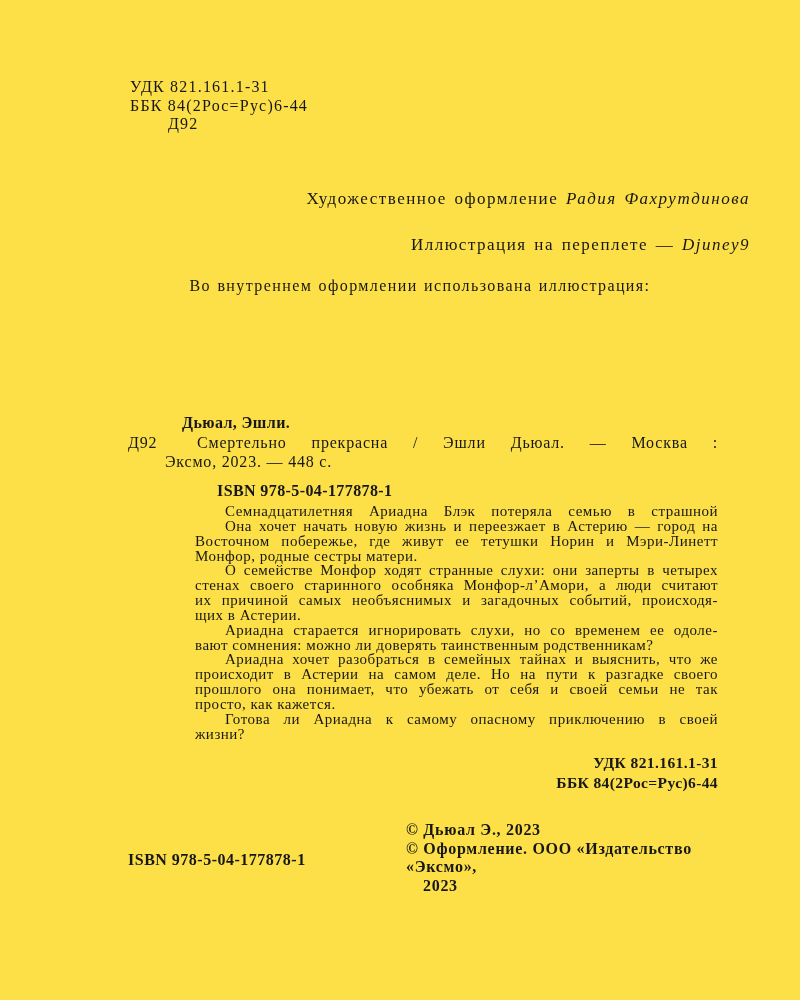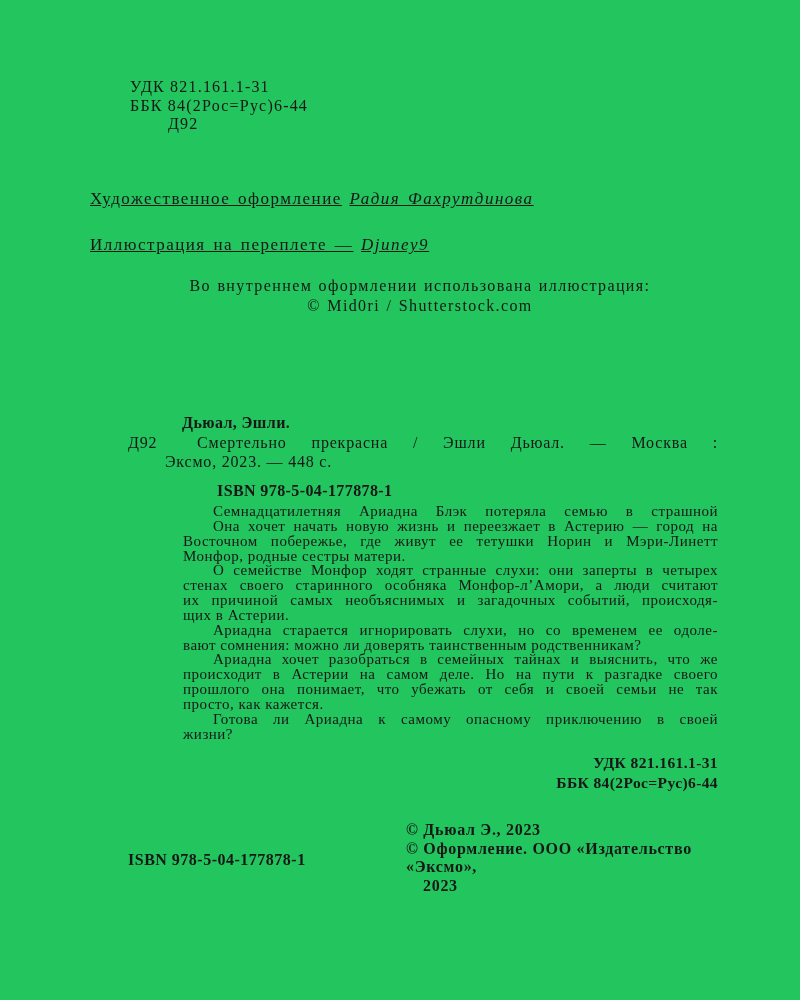--- a/index.html
+++ b/index.html
@@ -4,51 +4,51 @@
 <style>
   html, body { margin: 0; padding: 0; }
   body {
     width: 800px; height: 1000px;
     background: #ffffff;
     font-family: "Liberation Serif", serif;
     color: #171717;
     position: relative;
     overflow: hidden;
   }
-  .page { position: relative; width: 800px; height: 1000px; background: #22c55e; }
+  .page { position: relative; width: 800px; height: 1000px; background: #fde047; }
   .abs { position: absolute; }
 
   
   .top-codes { left: 130px; top: 78px; font-size: 16px; line-height: 18.5px; letter-spacing: 1.2px; }
   .top-codes .sign { padding-left: 38px; }
 
   
-  .credits { left: 90px; top: 189px; width: 660px; text-align: left;
-             font-size: 17px; line-height: 20px; letter-spacing: 1.5px; word-spacing: 2px; text-decoration: underline; }
+  .credits { left: 90px; top: 189px; width: 660px; text-align: right;
+             font-size: 17px; line-height: 20px; letter-spacing: 1.5px; word-spacing: 2px; }
   .credits .line2 { margin-top: 26px; }
   .it { font-style: italic; }
   .gap { margin-left: 0.45em; }
 
   
   .notice { left: 90px; top: 276px; width: 660px; text-align: center;
             font-size: 16px; line-height: 19.5px; letter-spacing: 1.4px; word-spacing: 1px; }
 
   
   .catalog { left: 165px; top: 413px; width: 553px; font-size: 16px; line-height: 19.5px; letter-spacing: 0.8px; }
   .catalog .author { padding-left: 17px; font-weight: bold; letter-spacing: 0.4px; }
   .catalog .desc1 { padding-left: 32px; position: relative; }
   .catalog .isbn { padding-left: 52px; margin-top: 9px; font-weight: bold; letter-spacing: 0.4px; }
   .idx { position: absolute; left: -37px; top: 0; letter-spacing: 0.8px; }
 
   .just { text-align: justify; text-align-last: justify; }
 
   
   .annotation { left: 183px; top: 504px; width: 535px;
                 font-size: 15px; line-height: 14.85px; letter-spacing: 0.5px; }
-  .ann-line { white-space: normal; }
+  .ann-line { white-space: normal; margin-left: 12px; }
   .ann-line.first { padding-left: 30px; }
 
   
   .bottom-codes { left: 400px; top: 753px; width: 318px; text-align: right;
                   font-weight: bold; font-size: 15.5px; line-height: 20px; letter-spacing: 0.4px; }
 
   
   .copyright { left: 406px; top: 821px; width: 360px;
                font-weight: bold; font-size: 16px; line-height: 18.5px; letter-spacing: 0.7px; }
   .copyright .cont { padding-left: 17px; }
@@ -71,21 +71,20 @@
     <div class="line1">
       <span>Художественное оформление</span><span class="it gap">Радия Фахрутдинова</span>
     </div>
     <div class="line2">
       <span>Иллюстрация на переплете —</span><span class="it gap">Djuney9</span>
     </div>
   </div>
 
   <div class="abs notice">
     <div>Во внутреннем оформлении использована иллюстрация:</div>
-    <div>© Mid0ri / Shutterstock.com</div>
   </div>
 
   <div class="abs catalog">
     <div class="author">Дьюал, Эшли.</div>
     <div class="desc1 just">
       <span class="idx">Д92</span><span>Смертельно прекрасна / Эшли Дьюал. — Москва :</span>
     </div>
     <div class="desc2">Эксмо, 2023. — 448 с.</div>
     <div class="isbn">ISBN 978-5-04-177878-1</div>
   </div>

